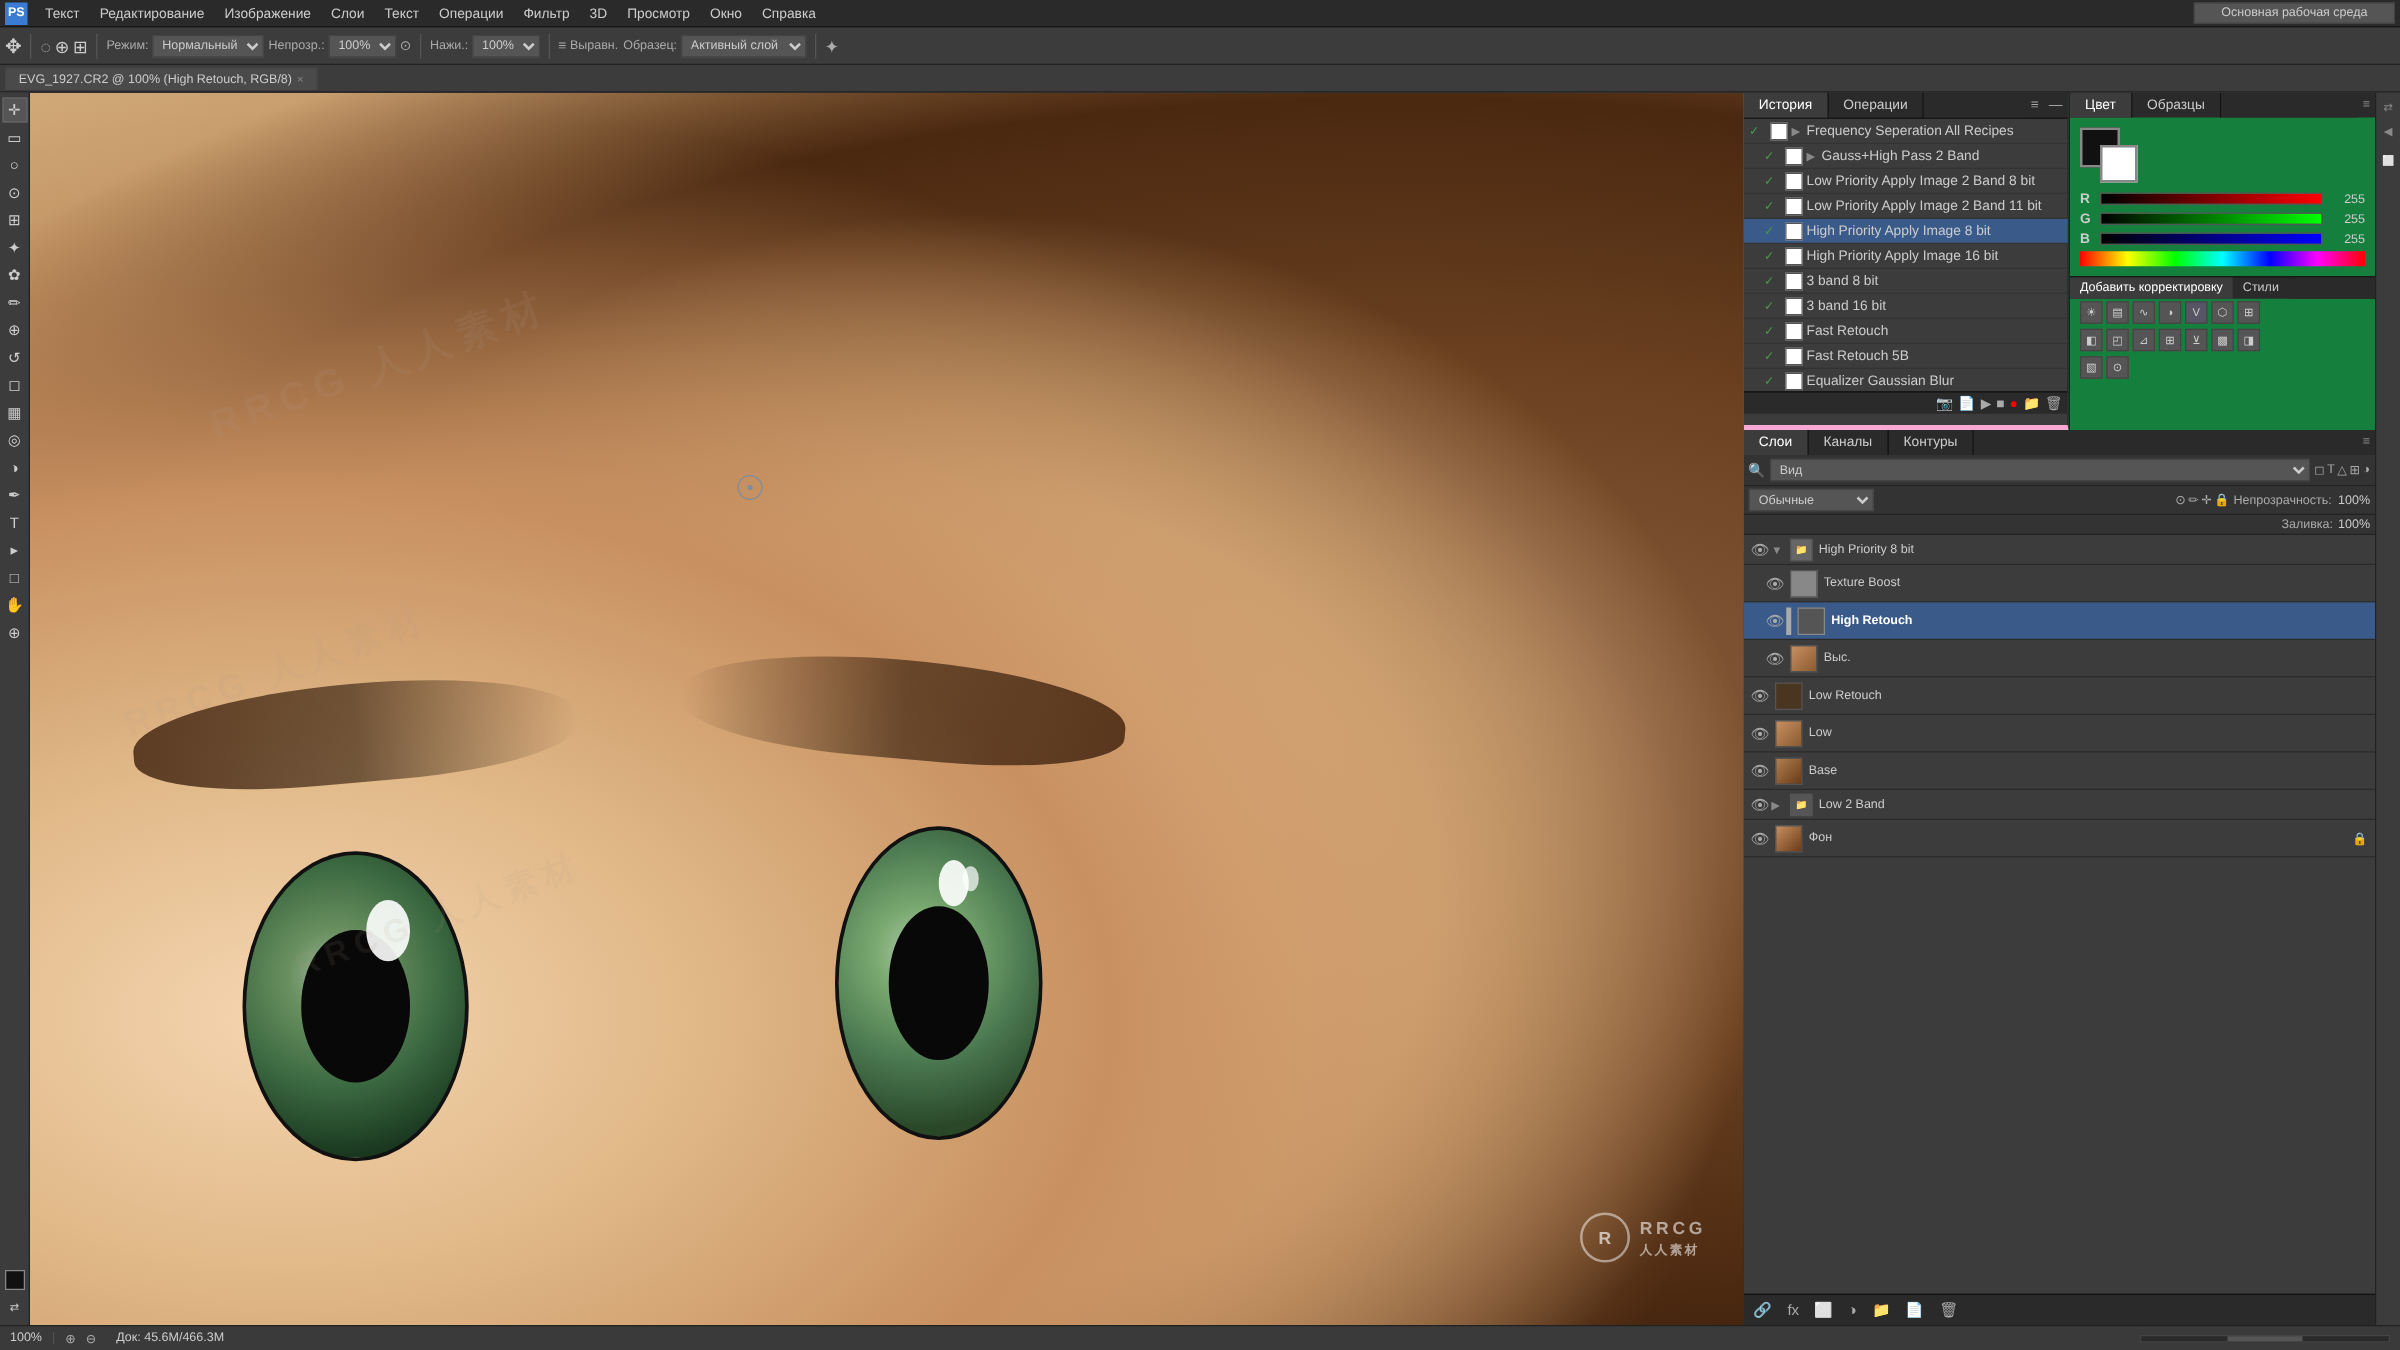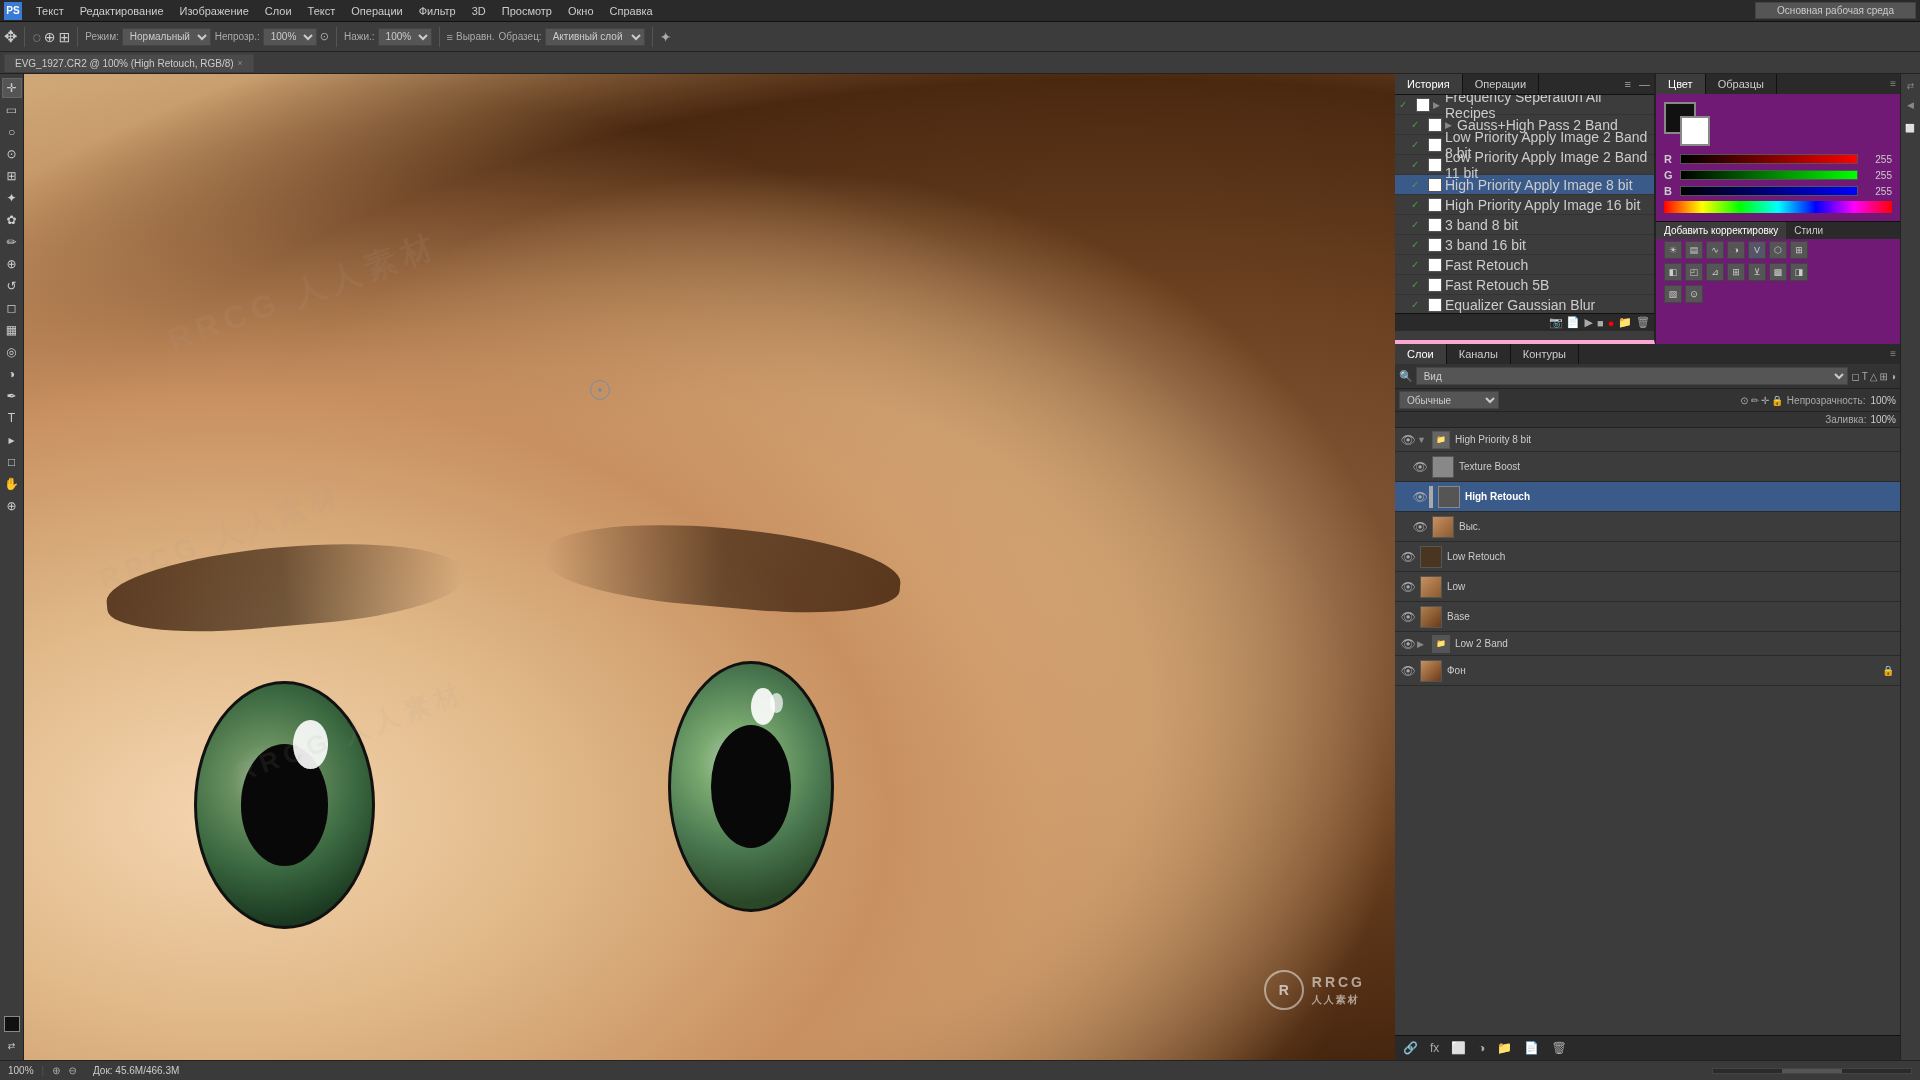--- a/index.html
+++ b/index.html
@@ -41,21 +41,21 @@
     #history-panel { height: 270px; border-bottom: 4px solid #f9a8d4; }
     #history-tabs { display: flex; background: #2a2a2a; border-bottom: 1px solid #111; }
     .history-tab { padding: 4px 12px; font-size: 11px; color: #ccc; cursor: pointer; border-right: 1px solid #111; }
     .history-tab.active { background: #3c3c3c; color: white; }
     .history-icon { color: #aaa; font-size: 11px; cursor: pointer; }
     .history-list { overflow-y: auto; height: 218px; }
     .history-item { display: flex; align-items: center; padding: 2px 4px; height: 20px; cursor: pointer; border-bottom: 1px solid #333; }
     .history-item.selected { background: #3a5a8a; }
     .history-item .check { width: 14px; color: #4a9a4a; font-size: 10px; }
     .history-item .expand { width: 12px; color: #888; font-size: 9px; }
-    .history-item .label { flex: 1; font-size: 14px; color: #ccc; }
+    .history-item .label { flex: 1; font-size: 11px; color: #ccc; }
 
     
     #layers-panel { flex: 1; display: flex; flex-direction: column; }
     #layers-tabs { display: flex; background: #2a2a2a; }
     .layers-tab { padding: 4px 12px; font-size: 11px; color: #ccc; cursor: pointer; border-right: 1px solid #111; }
     .layers-tab.active { background: #3c3c3c; color: white; }
     .layers-select { background: #555; border: 1px solid #444; color: #ccc; font-size: 10px; padding: 1px 3px; height: 18px; flex: 1; }
     .layers-blend { display: flex; align-items: center; gap: 3px; padding: 2px 4px; background: #333; border-bottom: 1px solid #222; }
     .layers-blend-select { background: #555; border: 1px solid #444; color: #ccc; font-size: 10px; padding: 1px 3px; height: 18px; width: 100px; }
     .lock-icons { display: flex; gap: 2px; margin-left: auto; font-size: 10px; color: #aaa; }
@@ -76,21 +76,21 @@
     .indent1 { padding-left: 16px; }
 
     .layers-footer { display: flex; align-items: center; padding: 3px 4px; background: #2a2a2a; border-top: 1px solid #111; gap: 4px; }
     .layers-footer-btn { font-size: 12px; color: #aaa; cursor: pointer; padding: 2px 4px; }
 
     
     #far-right { width: 20px; background: #3c3c3c; border-left: 1px solid #222; display: flex; flex-direction: column; align-items: center; padding: 4px 0; gap: 3px; }
     .far-right-btn { width: 16px; height: 16px; font-size: 9px; color: #888; display: flex; align-items: center; justify-content: center; cursor: pointer; }
 
     
-    #color-panel-area { width: 200px; background: #701a75; border-left: 1px solid #222; display: flex; flex-direction: column; }
+    #color-panel-area { width: 200px; background: #15803d; border-left: 1px solid #222; display: flex; flex-direction: column; }
     #color-tabs { display: flex; background: #2a2a2a; }
     .color-tab { padding: 4px 12px; font-size: 11px; color: #ccc; cursor: pointer; border-right: 1px solid #111; }
     .color-tab.active { background: #3c3c3c; color: white; }
     .color-sliders { padding: 4px 8px; }
     .color-slider-row { display: flex; align-items: center; gap: 4px; margin-bottom: 4px; }
     .color-slider-label { width: 12px; font-size: 11px; color: #ccc; font-weight: bold; }
     .color-slider { flex: 1; height: 10px; border: 1px solid #555; cursor: pointer; }
     .color-slider-r { background: linear-gradient(to right, #000, #ff0000); }
     .color-slider-g { background: linear-gradient(to right, #000, #00ff00); }
     .color-slider-b { background: linear-gradient(to right, #000, #0000ff); }

